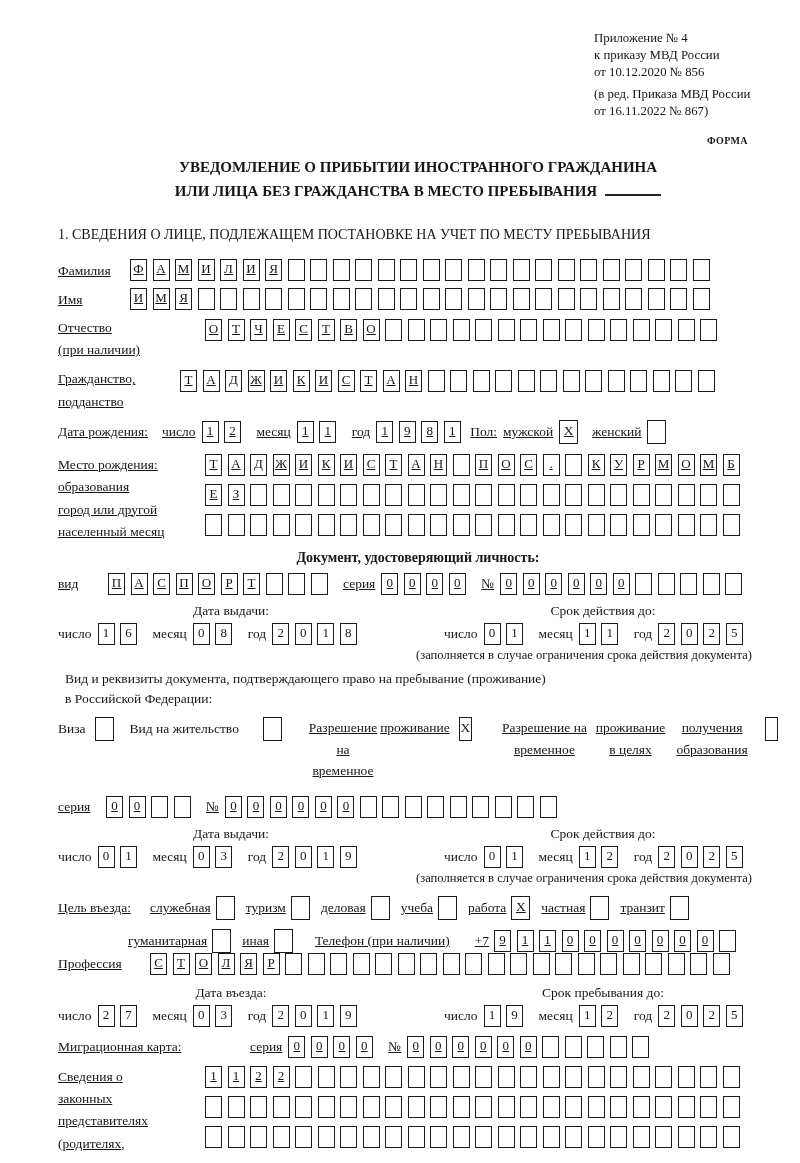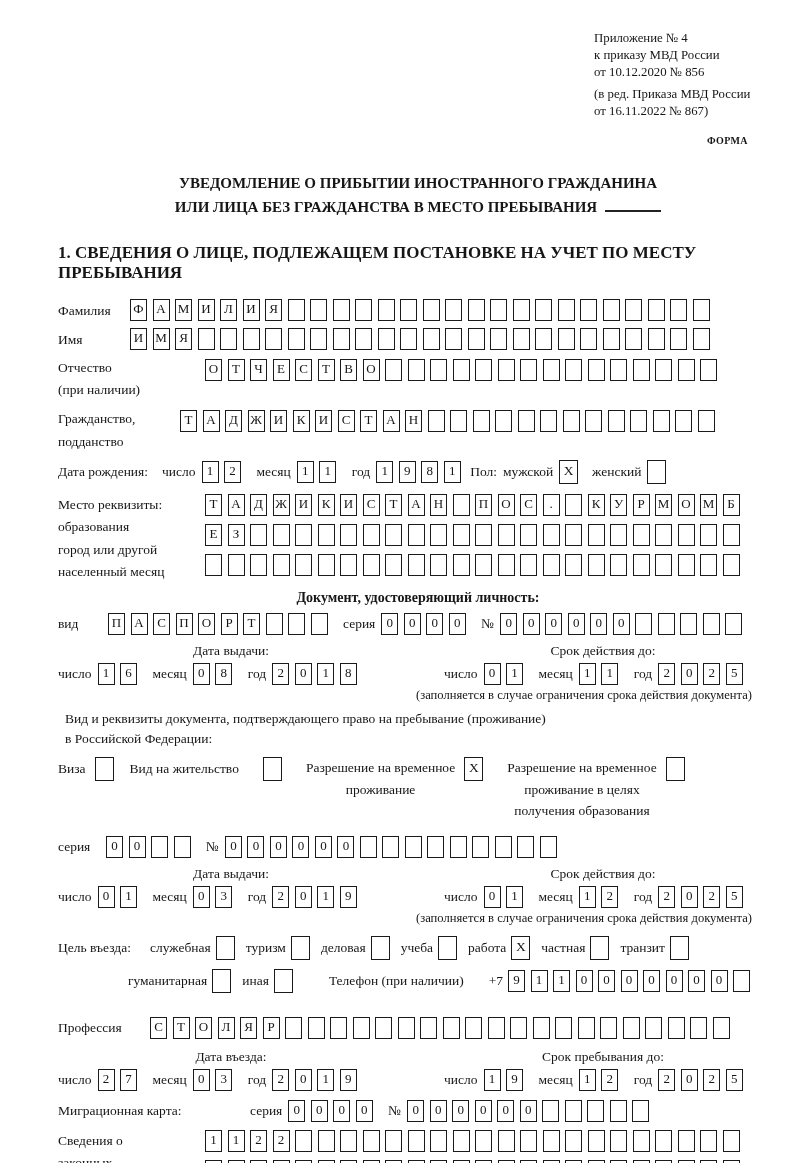--- a/index.html
+++ b/index.html
@@ -4,26 +4,26 @@
 <style>
   html,body{margin:0;padding:0;background:#fff;}
   body{width:800px;height:1163px;overflow:hidden;color:#161616;
        font-family:"Liberation Serif","DejaVu Serif",serif;font-size:13.5px;}
   .page{padding:30px 22px 0 58px;}
 
   .top-note{margin-left:536px;font-size:12.8px;line-height:1.32;}
   .top-note .gap{height:5px;}
   .form-label{font-weight:bold;text-align:right;padding-right:30px;margin-top:16px;font-size:10px;letter-spacing:.4px;}
 
-  .title{font-weight:bold;text-align:center;font-size:15px;line-height:1.55;margin-top:26px;}
+  .title{font-weight:bold;text-align:center;font-size:15px;line-height:1.55;margin-top:10px;}
   .title-underline{display:inline-block;width:56px;height:14px;border-bottom:2px solid #222;margin-left:8px;}
 
-  .sec-heading{font-weight:bold;font-size:17px;margin-top:24px;}
-
-  .frow{display:flex;align-items:flex-start;margin-top:7px;}
+  .sec-heading{font-weight:normal;font-size:14px;margin-top:24px;}
+
+  .frow{display:flex;align-items:flex-start;margin-top:7px;text-decoration:underline;}
   .vcenter{align-items:center;}
   .flabel{flex:0 0 auto;padding-top:3px;}
   .flabel-multi{flex:0 0 auto;line-height:1.65;}
   .stack .boxes{display:flex;margin-bottom:8px;}
 
   .boxes{display:inline-flex;flex-wrap:nowrap;}
   .cell{box-sizing:border-box;flex:0 0 auto;width:17px;height:22px;border:1.7px solid #1b1b1b;
         margin-right:5.5px;text-align:center;font-size:13px;line-height:18px;}
   .cbox{display:inline-block;box-sizing:border-box;width:19px;height:24px;border:1.7px solid #1b1b1b;
         text-align:center;font-size:13.5px;line-height:20px;}
@@ -37,21 +37,21 @@
   .dcol{flex:0 0 auto;}
   .dtitle{text-align:center;margin-bottom:4px;}
   .dgroup{display:flex;align-items:center;}
   .note{font-size:12.6px;margin-top:3px;}
   .note.right{text-align:right;padding-right:26px;}
 
   .intro{margin-top:8px;margin-left:7px;}
   .permit{display:flex;align-items:flex-start;margin-top:10px;}
   .opt{display:flex;align-items:flex-start;margin-right:16px;}
   .optlab{padding-top:4px;margin-right:9px;white-space:nowrap;}
-  .optlines{display:flex;flex-direction:column;text-align:center;margin-right:9px;line-height:1.6;}
+  .optlines{display:flex;text-align:center;margin-right:9px;line-height:1.6;text-decoration:underline;}
   .plab{margin:0 5px 0 11px;white-space:nowrap;}
 </style>
 </head>
 <body>
 
 <div class="page">
 
   <div class="top-note">
     <div>Приложение № 4</div>
     <div>к приказу МВД России</div>
@@ -220,21 +220,21 @@
       </span>
     <span class="dlab" style="margin-left:4px">Пол:</span>
     <span class="dlab" style="margin-left:0">мужской</span>
     <span class="cbox">X</span>
     <span class="dlab" style="margin-left:14px">женский</span>
     <span class="cbox"></span>
   </div>
 
   <div class="frow" style="margin-top:10px">
     <div class="flabel-multi" style="width:147px">
-      <div>Место реквизиты:</div>
+      <div>Место рождения:</div>
       <div>образования</div>
       <div>город или другой</div>
       <div>населенный месяц</div>
     </div>
     <div class="stack">
       <span class="boxes">
           <span class="cell">Т</span>
           <span class="cell">А</span>
           <span class="cell">Д</span>
           <span class="cell">Ж</span>
@@ -522,38 +522,38 @@
     <span class="cbox"></span>
     <span class="plab">транзит</span>
     <span class="cbox"></span>
   </div>
 
   <div class="frow vcenter" style="padding-left:70px;margin-top:9px">
     <span class="plab" style="margin-left:0">гуманитарная</span>
     <span class="cbox"></span>
     <span class="plab">иная</span>
     <span class="cbox"></span>
-    <span class="plab" style="margin-left:36px">Телефон (при наличии)</span>
+    <span class="plab" style="margin-left:22px">Телефон (при наличии)</span>
     <span class="plab" style="margin-left:20px">+7</span>
     <span class="boxes">
         <span class="cell">9</span>
         <span class="cell">1</span>
         <span class="cell">1</span>
         <span class="cell">0</span>
         <span class="cell">0</span>
         <span class="cell">0</span>
         <span class="cell">0</span>
         <span class="cell">0</span>
         <span class="cell">0</span>
         <span class="cell">0</span>
         <span class="cell"></span>
       </span>
   </div>
 
-  <div class="frow vcenter" style="margin-top:24px">
+  <div class="frow vcenter" style="margin-top:0">
     <span class="flabel" style="width:92px;padding-top:0">Профессия</span>
     <span class="boxes">
         <span class="cell">С</span>
         <span class="cell">Т</span>
         <span class="cell">О</span>
         <span class="cell">Л</span>
         <span class="cell">Я</span>
         <span class="cell">Р</span>
         <span class="cell"></span>
         <span class="cell"></span>

